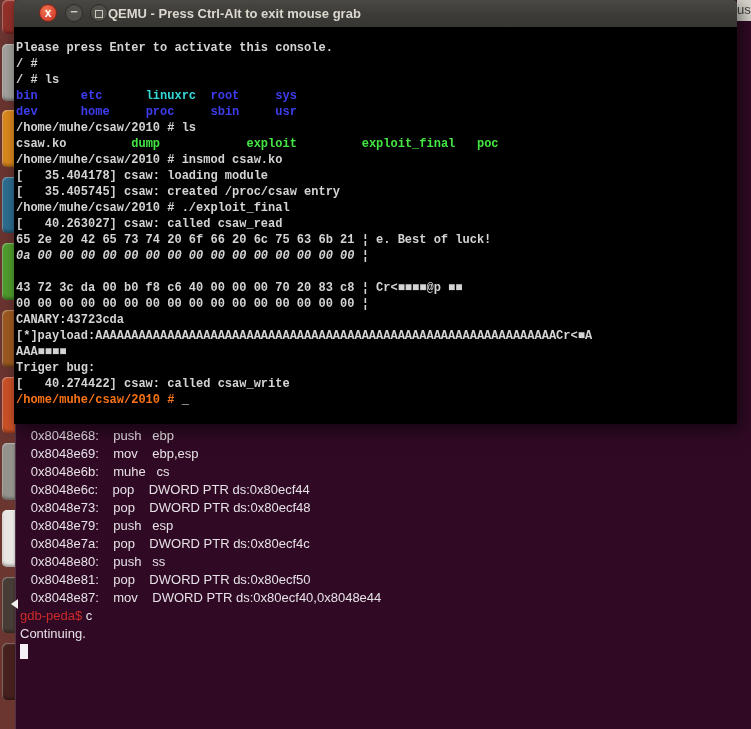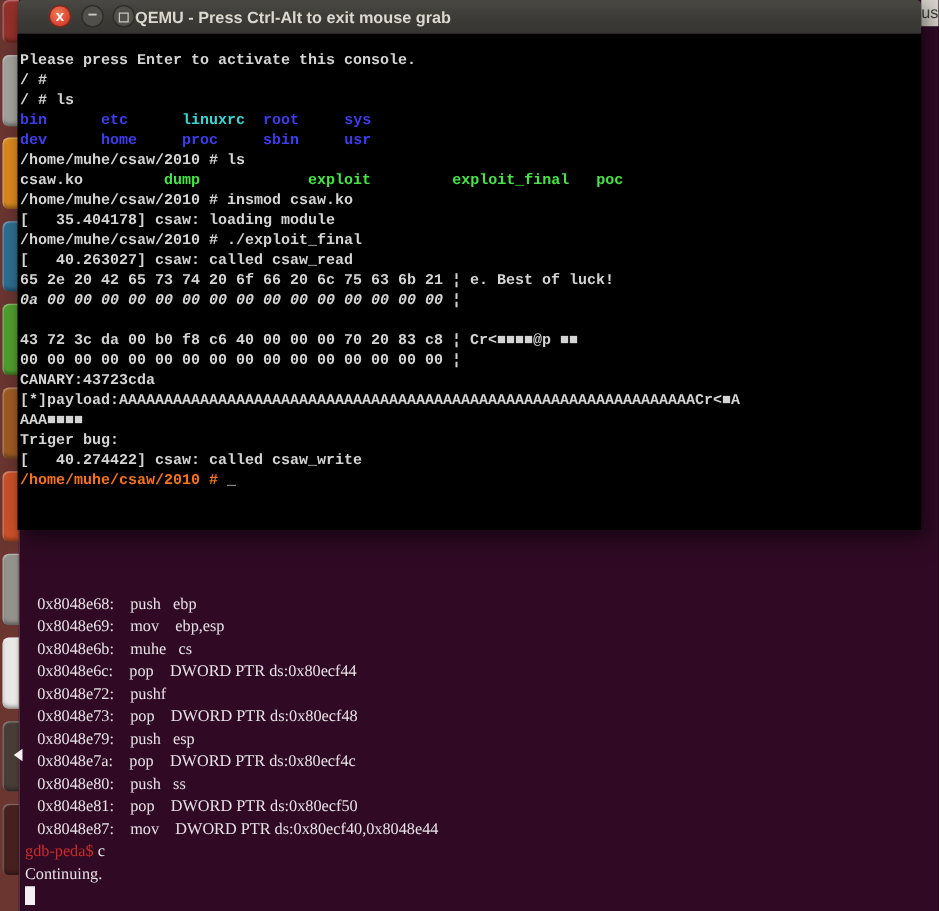--- a/index.html
+++ b/index.html
@@ -15,22 +15,22 @@
   .focus-arrow{position:absolute;left:11px;width:0;height:0;z-index:9;
                border-top:5px solid transparent;border-bottom:5px solid transparent;
                border-right:7px solid #f4f2f0;}
 
   
   .gdb-terminal{position:absolute;left:15px;top:21px;right:0;bottom:0;
                 background:var(--terminal_bg);
                 border-left:1px solid rgba(255,255,255,.16);z-index:1;}
   .gdb-body{position:absolute;left:0;top:403px;right:0;bottom:0;
             padding:3px 0 0 4px;
-            font-family:Liberation Serif, serif;
-            font-size:13px;line-height:18px;color:var(--gdb_text);margin-top:47px;}
+            font-family:Liberation Sans, sans-serif;
+            font-size:13px;line-height:18px;color:var(--gdb_text);}
   .gdb-line{white-space:pre;height:18px;}
   .gdb-prompt{color:var(--gdb_prompt_red);}
   .gdb-cursor{display:inline-block;width:8px;height:15px;background:#f4f0f4;
               vertical-align:text-bottom;}
 
   
   .bg-fragment{position:absolute;left:737px;top:0;width:14px;height:21px;
                background:#d8d5cd;color:#3f3e3a;font-size:13px;line-height:20px;
                overflow:hidden;z-index:2;white-space:nowrap;}
 
@@ -64,21 +64,20 @@
 
 <div class="screen">
 
   <div class="gdb-terminal">
     <div class="gdb-body">
       <div id="gdb-disasm">
           <div class="gdb-line">   0x8048e68:    push   ebp</div>
           <div class="gdb-line">   0x8048e69:    mov    ebp,esp</div>
           <div class="gdb-line">   0x8048e6b:    muhe   cs</div>
           <div class="gdb-line">   0x8048e6c:    pop    DWORD PTR ds:0x80ecf44</div>
-          <div class="gdb-line">   0x8048e72:    pushf  </div>
           <div class="gdb-line">   0x8048e73:    pop    DWORD PTR ds:0x80ecf48</div>
           <div class="gdb-line">   0x8048e79:    push   esp</div>
           <div class="gdb-line">   0x8048e7a:    pop    DWORD PTR ds:0x80ecf4c</div>
           <div class="gdb-line">   0x8048e80:    push   ss</div>
           <div class="gdb-line">   0x8048e81:    pop    DWORD PTR ds:0x80ecf50</div>
           <div class="gdb-line">   0x8048e87:    mov    DWORD PTR ds:0x80ecf40,0x8048e44</div>
         </div>
       <div class="gdb-line"><span class="gdb-prompt">gdb-peda$ </span><span>c</span></div>
       <div class="gdb-line">Continuing.</div>
       <div class="gdb-line"><span class="gdb-cursor"></span></div>
@@ -101,20 +100,21 @@
     <div class="console" id="qemu-console">
         <div class="console-line"><span style="color: rgb(212, 212, 212);">Please press Enter to activate this console.</span></div>
         <div class="console-line"><span style="color: rgb(212, 212, 212);">/ #</span></div>
         <div class="console-line"><span style="color: rgb(212, 212, 212); font-family: Liberation Mono, monospace;">/ # ls</span></div>
         <div class="console-line"><span style="color: rgb(61, 61, 240);">bin</span><span style="color: rgb(212, 212, 212);">      </span><span style="color: rgb(61, 61, 240);">etc</span><span style="color: rgb(212, 212, 212);">      </span><span style="color: rgb(53, 216, 216);">linuxrc</span><span style="color: rgb(212, 212, 212);">  </span><span style="color: rgb(61, 61, 240);">root</span><span style="color: rgb(212, 212, 212);">     </span><span style="color: rgb(61, 61, 240);">sys</span></div>
         <div class="console-line"><span style="color: rgb(61, 61, 240);">dev</span><span style="color: rgb(212, 212, 212);">      </span><span style="color: rgb(61, 61, 240);">home</span><span style="color: rgb(212, 212, 212);">     </span><span style="color: rgb(61, 61, 240);">proc</span><span style="color: rgb(212, 212, 212);">     </span><span style="color: rgb(61, 61, 240);">sbin</span><span style="color: rgb(212, 212, 212);">     </span><span style="color: rgb(61, 61, 240);">usr</span></div>
         <div class="console-line"><span style="color: rgb(212, 212, 212);">/home/muhe/csaw/2010 # ls</span></div>
         <div class="console-line"><span style="color: rgb(212, 212, 212);">csaw.ko</span><span style="color: rgb(212, 212, 212);">         </span><span style="color: rgb(68, 229, 68);">dump</span><span style="color: rgb(212, 212, 212);">            </span><span style="color: rgb(68, 229, 68);">exploit</span><span style="color: rgb(212, 212, 212);">         </span><span style="color: rgb(68, 229, 68);">exploit_final</span><span style="color: rgb(212, 212, 212);">   </span><span style="color: rgb(68, 229, 68);">poc</span></div>
         <div class="console-line"><span style="color: rgb(212, 212, 212);">/home/muhe/csaw/2010 # insmod csaw.ko</span></div>
         <div class="console-line"><span style="color: rgb(212, 212, 212);">[   35.404178] csaw: loading module</span></div>
+        <div class="console-line"><span style="color: rgb(212, 212, 212);">[   35.405745] csaw: created /proc/csaw entry</span></div>
         <div class="console-line"><span style="color: rgb(212, 212, 212);">/home/muhe/csaw/2010 # ./exploit_final</span></div>
         <div class="console-line"><span style="color: rgb(212, 212, 212); margin-top: 38px;">[   40.263027] csaw: called csaw_read</span></div>
         <div class="console-line"><span style="color: rgb(212, 212, 212);">65 2e 20 42 65 73 74 20 6f 66 20 6c 75 63 6b 21 ¦ e. Best of luck!</span></div>
         <div class="console-line"><span style="color: rgb(212, 212, 212); font-style: italic;">0a 00 00 00 00 00 00 00 00 00 00 00 00 00 00 00 ¦</span></div>
         <div class="console-line"><span style="color: rgb(212, 212, 212);"></span></div>
         <div class="console-line"><span style="color: rgb(212, 212, 212);">43 72 3c da 00 b0 f8 c6 40 00 00 00 70 20 83 c8 ¦ Cr&lt;■■■■@p ■■</span></div>
         <div class="console-line"><span style="color: rgb(212, 212, 212);">00 00 00 00 00 00 00 00 00 00 00 00 00 00 00 00 ¦</span></div>
         <div class="console-line"><span style="color: rgb(212, 212, 212);">CANARY:43723cda</span></div>
         <div class="console-line"><span style="color: rgb(212, 212, 212);">[*]payload:AAAAAAAAAAAAAAAAAAAAAAAAAAAAAAAAAAAAAAAAAAAAAAAAAAAAAAAAAAAAAAAACr&lt;■A</span></div>
         <div class="console-line"><span style="color: rgb(212, 212, 212);">AAA■■■■</span></div>

